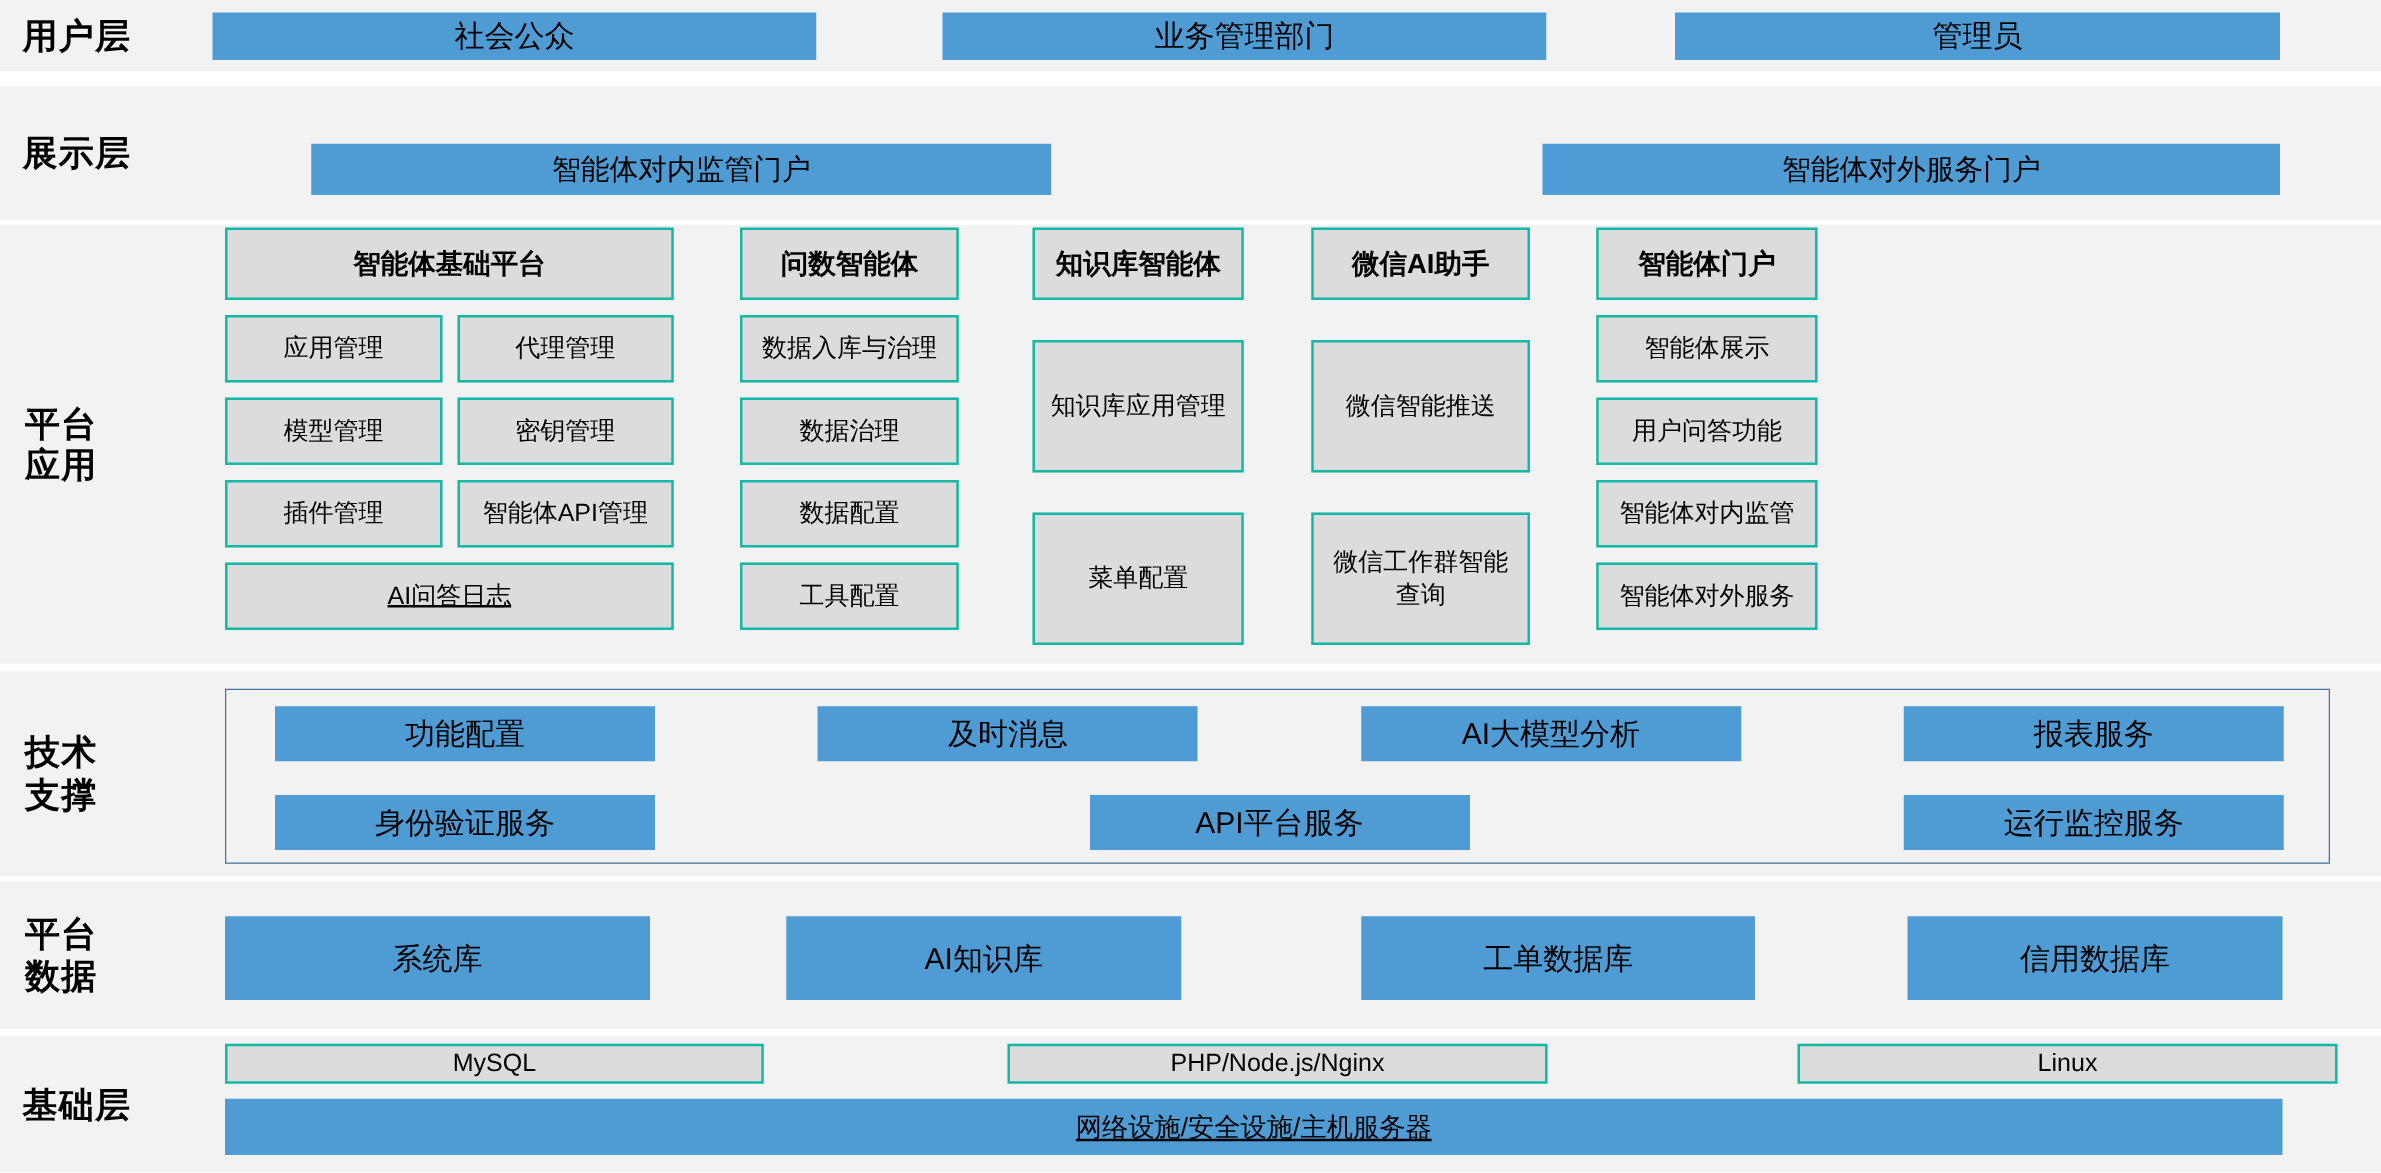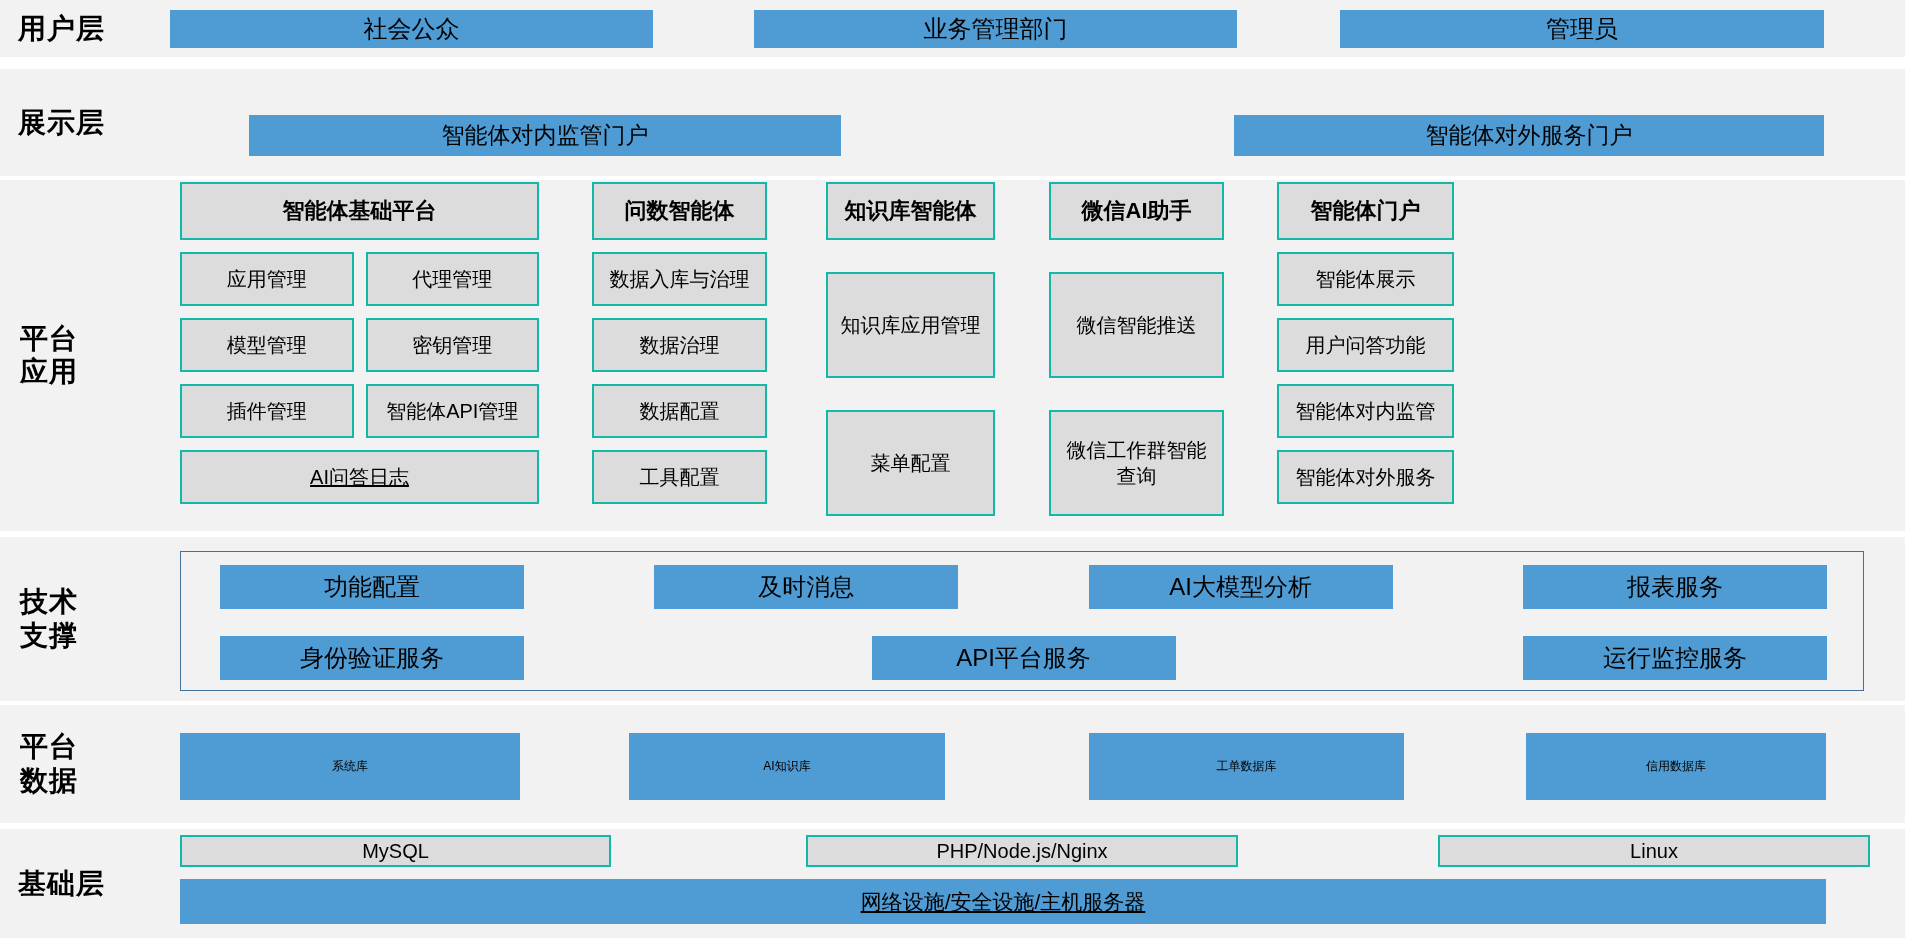--- a/index.html
+++ b/index.html
@@ -44,21 +44,21 @@
 
   
   .tech-frame { position:absolute; left:180px; top:14px; width:1684px; height:140px;
                 border:1px solid #41719c; box-sizing:border-box; background:#f2f2f2; }
   .tech-row { position:absolute; left:39px; width:1607px; display:flex; justify-content:space-between; }
   .tech-row-1 { top:13px; }
   .tech-row-2 { top:84px; }
   .tech-row .bluebox { position:relative; width:304px; height:44px; font-size:24px; }
 
   
-  .band-data .bluebox { top:28px; height:67px; font-size:12px; }
+  .band-data .bluebox { top:28px; height:67px; font-size:24px; }
 
   
   .infra-gray { position:absolute; top:6px; height:32px; font-size:20px; padding:0; }
   .band-infra .base-box { top:50px; height:45px; font-size:21px;text-decoration:underline; }
 </style>
 </head>
 <body>
 
 <div class="page">
 

